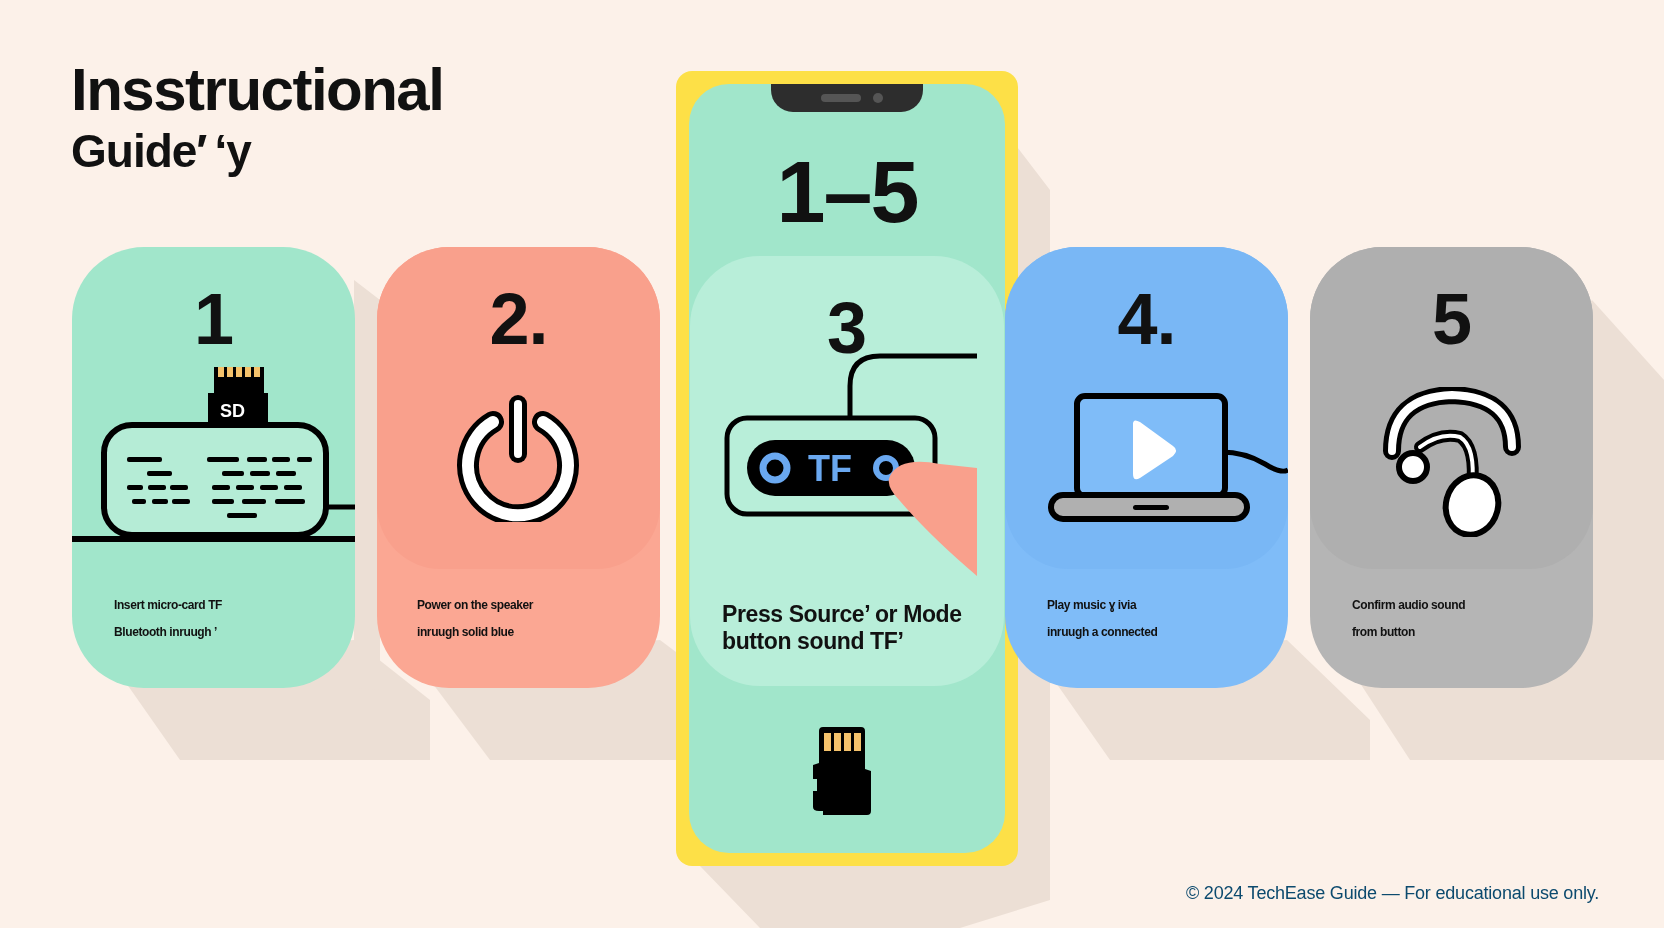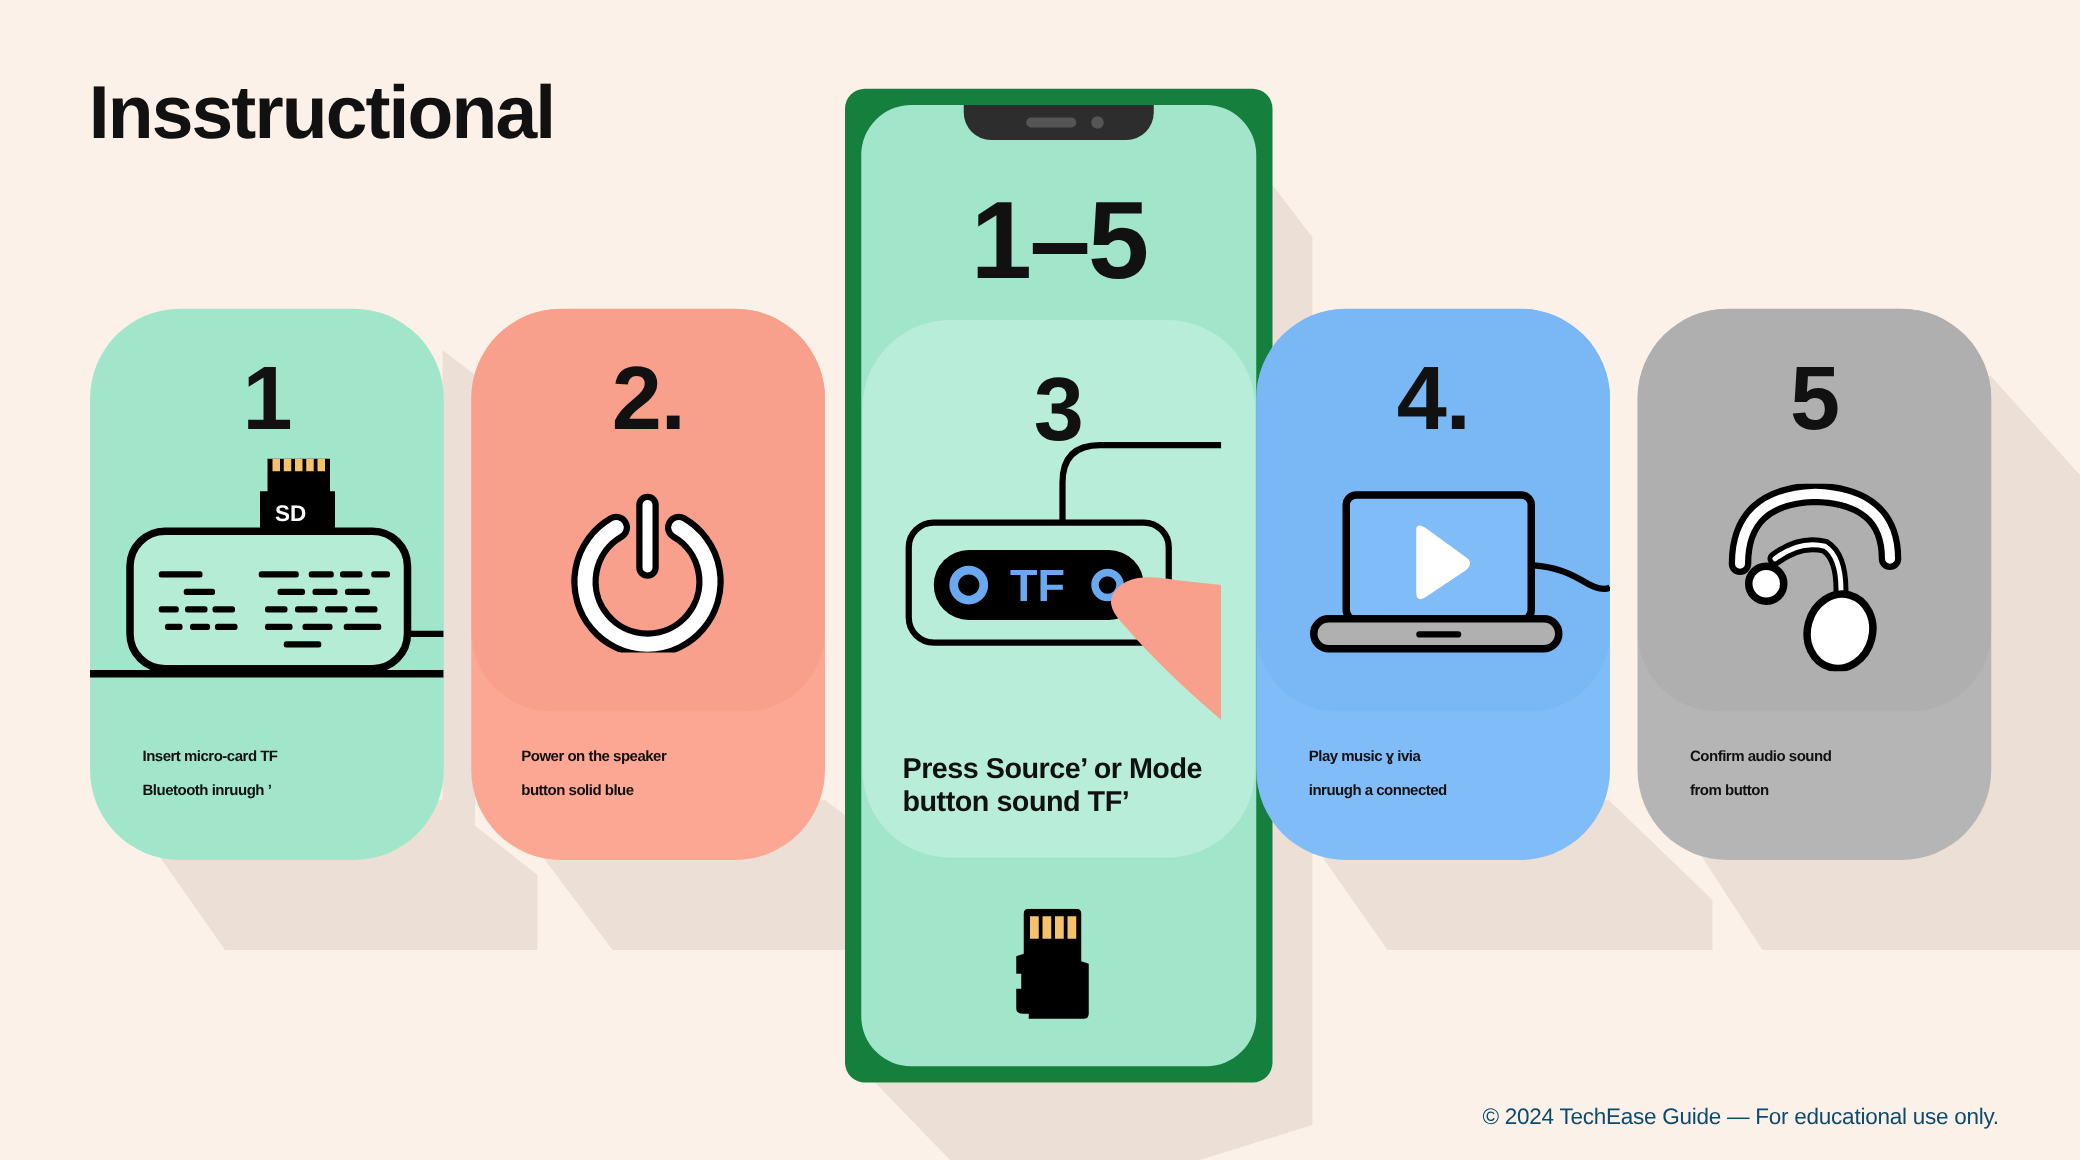--- a/index.html
+++ b/index.html
@@ -30,21 +30,21 @@
     }
     .card .desc {
       position: absolute; left: 42px; right: 20px; top: 345px;
       font-size: 12px; font-weight: 700; line-height: 27px; letter-spacing: -0.4px;
       white-space: nowrap;
     }
     .card svg.icon { position: absolute; }
 
     .phone {
       position: absolute; left: 676px; top: 71px; width: 342px; height: 795px;
-      background: #15803d; border-radius: 16px;
+      background: #fde047; border-radius: 16px;
     }
     .phone .screen {
       position: absolute; left: 13px; top: 13px; right: 13px; bottom: 13px;
       background: #a1e6cb; border-radius: 40px; overflow: hidden;
     }
     .phone .notch {
       position: absolute; left: 82px; top: 0; width: 152px; height: 28px;
       background: #2d2d2d; border-radius: 0 0 22px 22px;
     }
     .phone .notch .spk { position: absolute; left: 50px; top: 10px; width: 40px; height: 8px; background: #555; border-radius: 4px; }
@@ -71,20 +71,21 @@
     <polygon points="415,660 660,640 740,700 740,760 490,760"></polygon>
     <polygon points="1040,660 1287,640 1370,720 1370,760 1110,760"></polygon>
     <polygon points="1345,660 1592,300 1664,380 1664,760 1410,760"></polygon>
     <polygon points="989,110 1050,190 1050,900 960,928 760,928 700,866 989,866"></polygon>
     <polygon points="354,280 380,300 380,690 354,688"></polygon>
   </g>
 </svg>
 
 <div class="title">
   <span class="l1">Insstructional</span>
+  <span class="l2">Guide′ ʻy</span>
 </div>
 
 <div class="card" style="left:72px;background:#a1e6cb;">
   <div class="num">1</div>
   <svg class="icon" style="left:0;top:120px" width="283" height="180" viewBox="0 0 283 180">
     <rect x="142" y="-8" width="50" height="40" rx="5" fill="#000"></rect>
     <rect x="146" y="-4" width="6" height="14" fill="#f5c26b"></rect>
     <rect x="155" y="-4" width="6" height="14" fill="#f5c26b"></rect>
     <rect x="164" y="-4" width="6" height="14" fill="#f5c26b"></rect>
     <rect x="173" y="-4" width="6" height="14" fill="#f5c26b"></rect>
@@ -130,21 +131,21 @@
   <div class="inner" style="background:#f9a08c;"></div>
   <div class="num">2.</div>
   <svg class="icon" style="left:76px;top:145px" width="130" height="130" viewBox="0 0 130 130">
     <path d="M40 30 A50 50 0 1 0 90 30" fill="none" stroke="#000" stroke-width="22" stroke-linecap="round"></path>
     <path d="M40 30 A50 50 0 1 0 90 30" fill="none" stroke="#fff" stroke-width="12" stroke-linecap="round"></path>
     <line x1="65" y1="12" x2="65" y2="62" stroke="#000" stroke-width="18" stroke-linecap="round"></line>
     <line x1="65" y1="12" x2="65" y2="62" stroke="#fff" stroke-width="8" stroke-linecap="round"></line>
   </svg>
   <div class="desc" style="left:40px">
     <div>Power on the speaker</div>
-    <div>button solid blue</div>
+    <div>inruugh solid blue</div>
   </div>
 </div>
 
 <div class="phone">
   <div class="screen">
     <div class="range">1–5</div>
     <div class="step3">
       <div class="num" style="position:absolute;left:0;right:0;top:36px;text-align:center;font-size:72px;font-weight:700;line-height:1;">3</div>
       <svg style="position:absolute;left:0;top:80px" width="287" height="240" viewBox="0 0 287 240">
         <path d="M160 80 L160 50 Q160 20 190 20 L287 20" fill="none" stroke="#000" stroke-width="5"></path>

